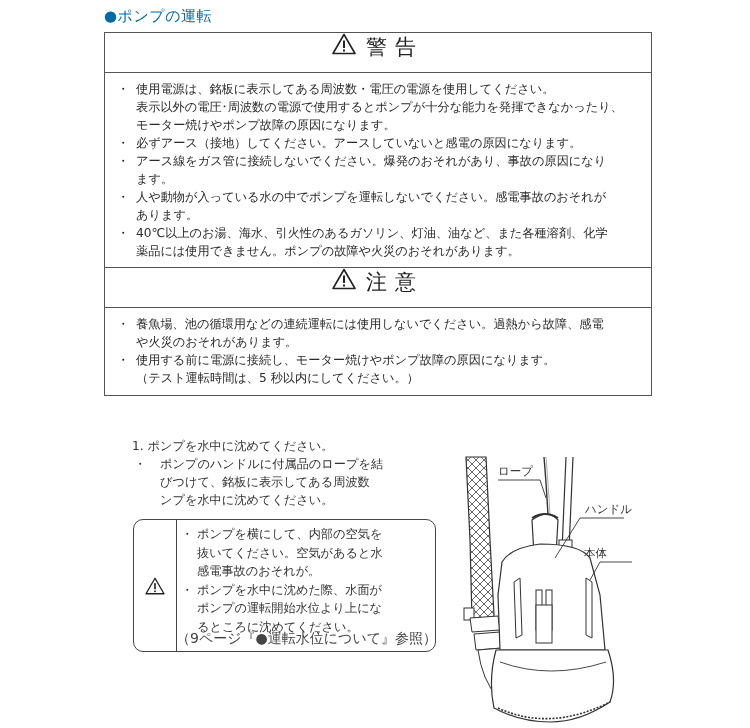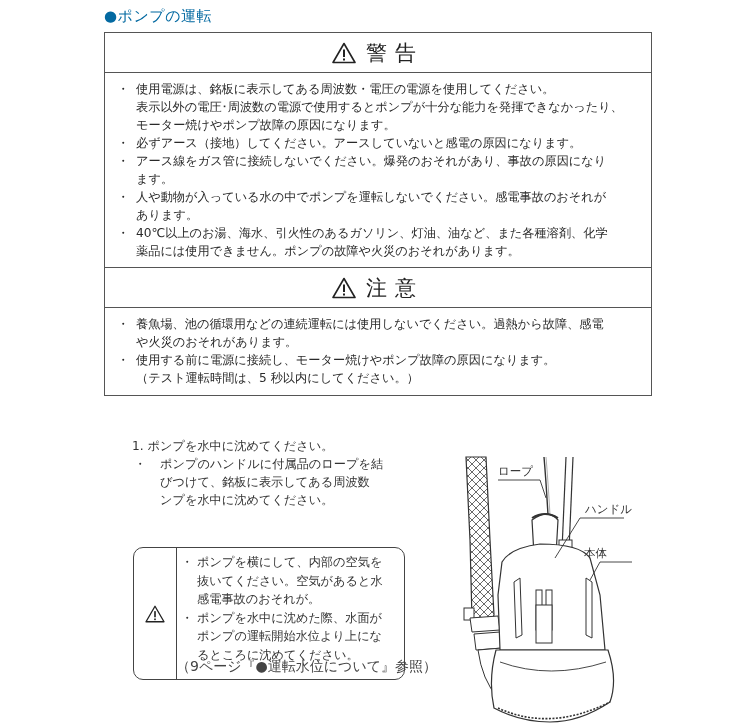--- a/index.html
+++ b/index.html
@@ -32,21 +32,20 @@
       height: 364px;
       border: 1.5px solid #555;
       box-sizing: border-box;
     }
     .box-header {
       position: absolute;
       left: 0;
       right: 0;
       height: 40px;
       display: flex;
-      align-items: center;
       justify-content: center;
       font-size: 21px;
       color: #222;
       box-sizing: border-box;
     }
     .box-header .warn-icon {
       display: inline-block;
       width: 24px;
       height: 22px;
       margin-right: 10px;
@@ -99,26 +98,25 @@
       position: absolute;
       left: 2px;
     }
     .step .step-sub span { display: block; padding-left: 12px; }
     .step .step-sub span:first-child { padding-left: 12px; }
 
     .note-box {
       position: absolute;
       left: 133px;
       top: 519px;
-      width: 272px;
+      width: 303px;
       height: 133px;
       border: 1.3px solid #444;
       border-radius: 10px;
       box-sizing: border-box;
-      margin-top: 28px;
     }
     .note-box .note-icon-cell {
       position: absolute;
       left: 0;
       top: 0;
       bottom: 0;
       width: 42px;
       border-right: 1.3px solid #444;
       display: flex;
       align-items: center;

